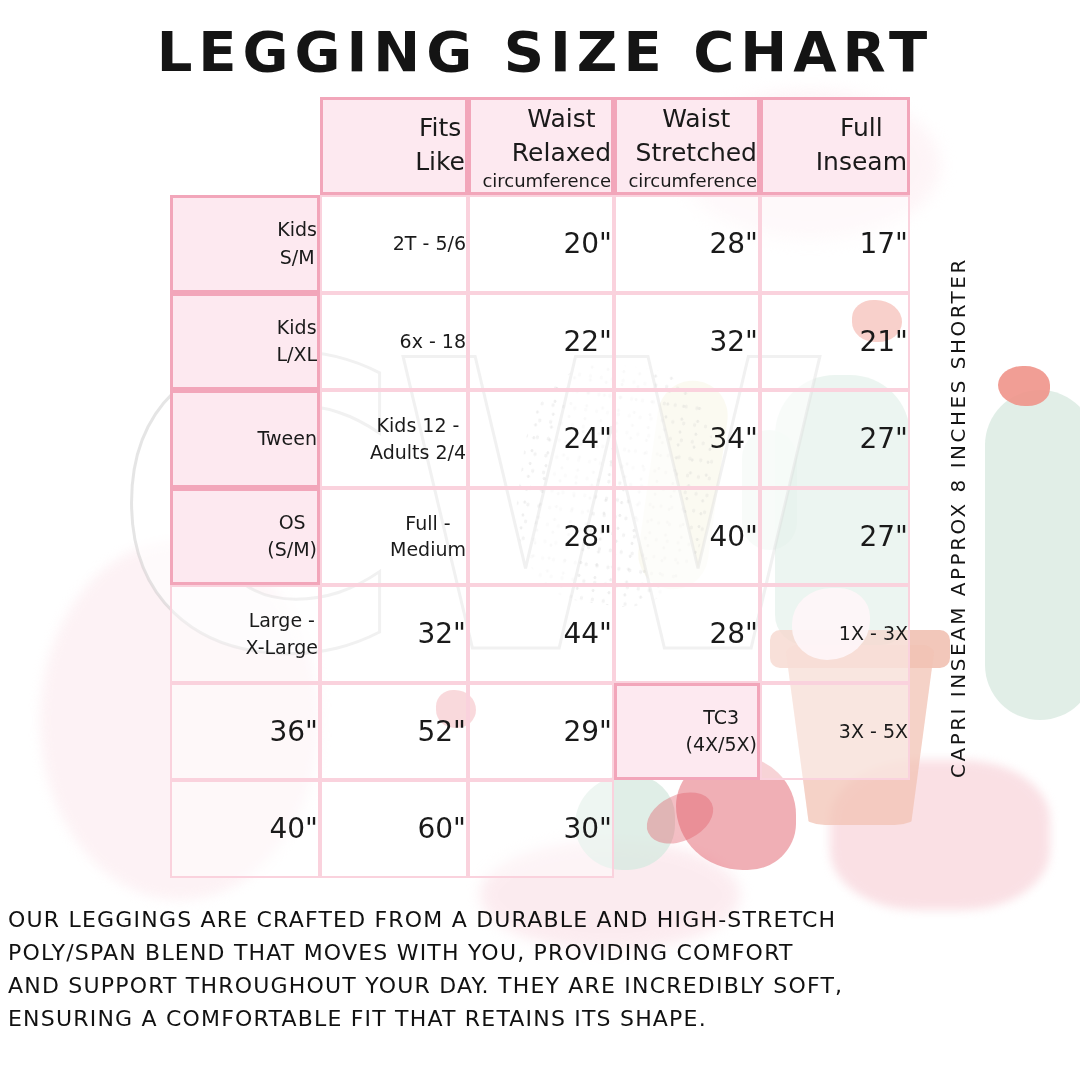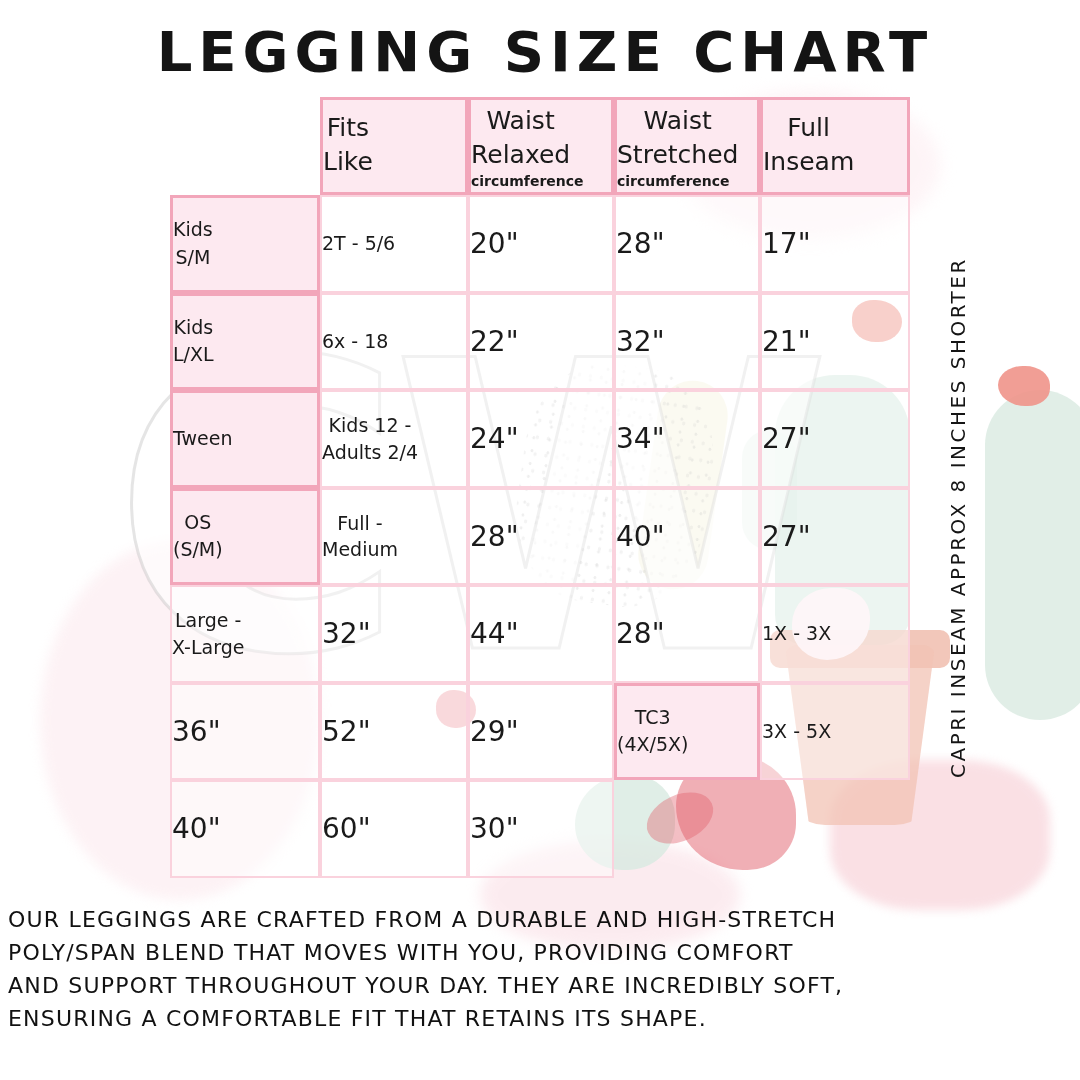--- a/index.html
+++ b/index.html
@@ -46,26 +46,26 @@
     position:absolute;z-index:2;top:14px;left:0;width:100%;margin:5px;
     text-align:center;font-size:56px;font-weight:700;letter-spacing:6px;color:#141414;
   }
 
   
   .size-table{
     position:absolute;z-index:2;left:170px;top:97px;
     display:grid;grid-template-columns:150px 148px 146px 146px 150px;
     grid-template-rows:98px repeat(7,97.5px);
   }
-  .size-table>div{box-sizing:border-box;display:flex;flex-direction:column;align-items:flex-start;justify-content:center;text-align:center;}
+  .size-table>div{box-sizing:border-box;display:flex;flex-direction:column;align-items:flex-end;justify-content:center;text-align:center;}
   .corner{background:transparent;border:none;}
   .hcell,.rcell{background:#fde9f0;border:3px solid #f2a6ba;}
   .dcell{background:rgba(255,255,255,.45);border:2px solid #fad2dd;}
   .htitle{font-size:25px;line-height:1.35;white-space:pre-line;}
-  .hsub{font-size:14px;margin-top:2px;line-height:1;font-weight:bold;}
+  .hsub{font-size:18px;margin-top:2px;line-height:1;}
   .rlabel{font-size:19px;line-height:1.45;white-space:pre-line;}
   .fits{font-size:19px;line-height:1.4;white-space:pre-line;}
   .val{font-size:28px;}
 
   
   .side-note{
     position:absolute;z-index:2;left:934px;top:232px;width:48px;height:572px;
     display:flex;align-items:center;justify-content:center;
     writing-mode:vertical-rl;transform:rotate(180deg);
     font-size:20px;letter-spacing:2.5px;color:#151515;white-space:nowrap;

